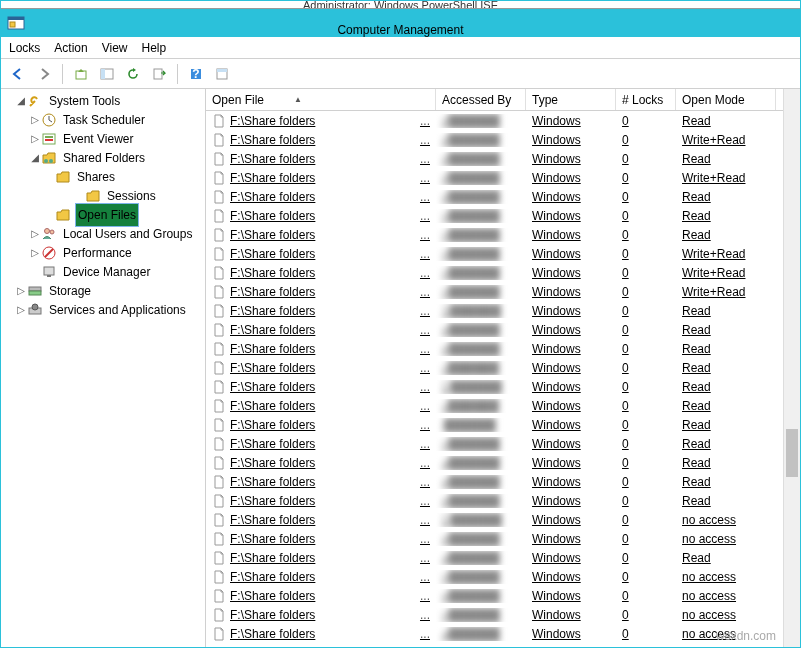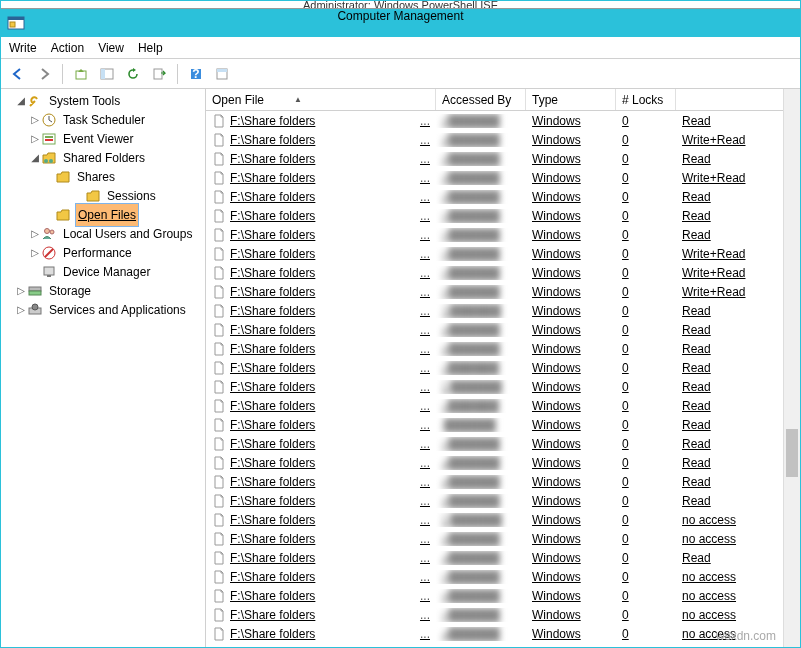--- a/index.html
+++ b/index.html
@@ -1,31 +1,31 @@
 <!DOCTYPE html>
 <html><head>
 <meta charset="utf-8">
 <style>
 * { margin: 0; padding: 0; box-sizing: border-box; font-family: "Segoe UI", Tahoma, sans-serif; font-size: 12px; }
 body { background: #fff; width: 801px; height: 648px; overflow: hidden; display: flex; flex-direction: column; border: 1px solid #2bc1da; }
 .titlebar-bg { display:flex; flex-direction:column; }
 .bg-title-strip { height:8px; background:#fff; border-bottom:1px solid #999; text-align:center; font-size:11px; color:#333; line-height:8px; overflow:hidden;}
-.titlebar { height: 28px; background: #2bc1da; display: flex; align-items: flex-start; justify-content: center; position: relative; color: #000; }
+.titlebar { height: 28px; background: #2bc1da; display: flex; align-items: flex-end; justify-content: center; position: relative; color: #000; }
 .titlebar .sys-icon { position:absolute; left:6px; top:5px; width:18px; height:18px; }
 .menubar { height: 22px; display: flex; align-items: center; padding: 0 8px; gap: 14px; border-bottom: 1px solid #d0d0d0; background:#fff; }
 .menubar span { cursor: default; }
 .toolbar { height: 30px; display: flex; align-items: center; padding: 0 6px; gap: 4px; border-bottom: 1px solid #d0d0d0; background:#fff; }
 .toolbar .sep { width:1px; height:20px; background:#ccc; margin:0 3px; }
 .tb-btn { width:22px; height:22px; display:flex; align-items:center; justify-content:center; border:1px solid transparent; }
 .content { flex:1; display:flex; overflow:hidden; }
 .tree-pane { width: 205px; border-right:1px solid #d0d0d0; overflow:hidden; background:#fff; padding-top:2px;}
 .tree-row { display:flex; align-items:center; height:19px; white-space:nowrap; cursor:default; padding-right:4px;}
 .tree-row .expander { width:12px; text-align:center; color:#5b5b5b; font-size:10px; line-height:12px; }
 .tree-row .icon { width:16px; height:16px; margin-right:4px; display:flex; align-items:center; justify-content:center; }
-.tree-row.selected .label { background:#fdba74; border:1px solid #7eb4ea; padding:4px 2px;text-decoration:underline; }
+.tree-row.selected .label { background:#15803d; border:1px solid #7eb4ea; padding:4px 2px; }
 .tree-row .label { padding:0 2px; }
 .list-pane { flex:1; display:flex; flex-direction:column; overflow:hidden; position:relative; }
 .list-header { display:flex; height:22px; border-bottom:1px solid #d0d0d0; background:#fff; }
 .list-header .col { border-right:1px solid #e0e0e0; display:flex; align-items:center; padding:0 6px; color:#000; position:relative; }
 .list-header .col.sort::after { content:"▲"; font-size:8px; margin-left:30px; color:#555; }
 .list-body { flex:1; overflow-y:hidden; overflow-x:hidden; position:relative; }
 .list-row { display:flex; height:19px; align-items:center;text-decoration:underline; }
 .list-row .cell { padding:0 6px; overflow:hidden; white-space:nowrap; display:flex; align-items:center; }
 .file-icon { width:14px; height:14px; margin-right:4px; flex-shrink:0; }
 .blur { filter: blur(3px); color:#888; }
@@ -50,21 +50,21 @@
     <svg viewBox="0 0 18 18">
         <rect x="1" y="3" width="16" height="12" fill="#fff" stroke="#2a6496"></rect>
         <rect x="1" y="3" width="16" height="3" fill="#2a6496"></rect>
         <rect x="3" y="8" width="5" height="5" fill="#f2c744" stroke="#b08a1a"></rect>
       </svg>
   </span>
   <span>Computer Management</span>
 </div>
 
 <div class="menubar">
-  <span>Write</span>
+  <span>Locks</span>
   <span>Action</span>
   <span>View</span>
   <span>Help</span>
 </div>
 
 <div class="toolbar">
   <div class="tb-btn">
       <svg width="14" height="14" viewBox="0 0 14 14">
         <path d="M9 2 L3 7 L9 12" fill="none" stroke="#1e66c9" stroke-width="2"></path>
       </svg>
@@ -232,20 +232,21 @@
       <span class="label">Services and Applications</span>
     </div>
   </div>
 
   <div class="list-pane">
     <div class="list-header">
       <div class="col col-file sort">Open File</div>
       <div class="col col-acc">Accessed By</div>
       <div class="col col-type">Type</div>
       <div class="col col-lock"># Locks</div>
+      <div class="col col-mode">Open Mode</div>
     </div>
     <div class="list-body" id="list-body">
         <div class="list-row">
           <div class="cell col-file">
             <svg class="file-icon" viewBox="0 0 14 14">
               <path d="M3 1 L9 1 L11 3 L11 13 L3 13 Z" fill="#fff" stroke="#999"></path>
               <path d="M9 1 L9 3 L11 3" fill="none" stroke="#999"></path>
             </svg>
             <span>F:\Share folders</span>
             <span style="margin-left:auto;color:#555">...</span>

